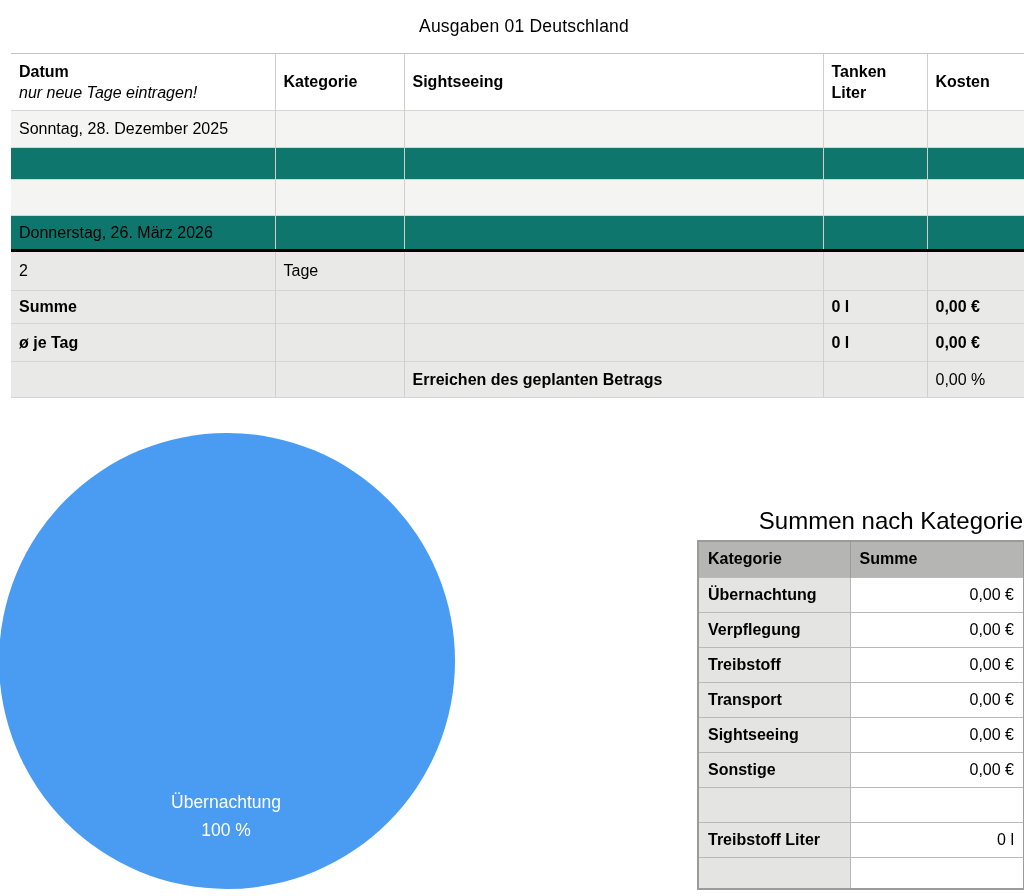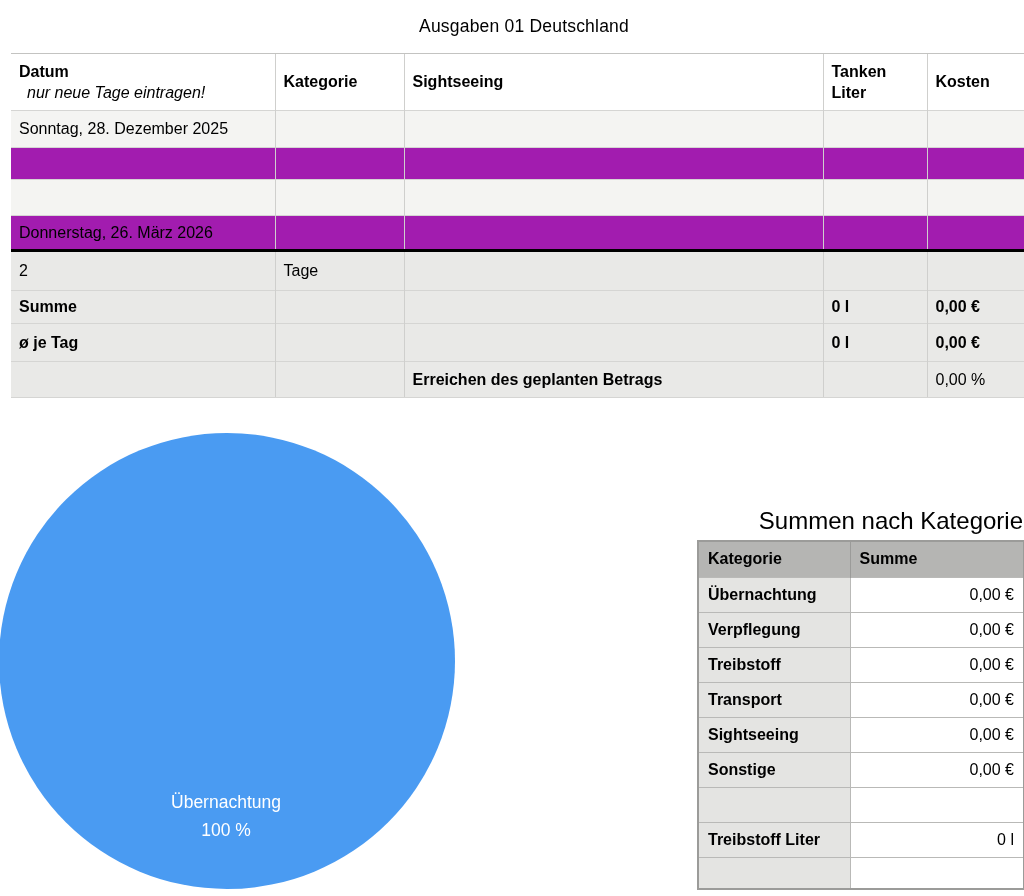--- a/index.html
+++ b/index.html
@@ -18,27 +18,27 @@
     font-size: 16px;
   }
   table.expense td {
     padding: 0 8px; vertical-align: middle; overflow: hidden; white-space: nowrap;
     border-top: 1px solid #d5d5d3;
   }
   table.expense tr.hdr td { border-top: 1px solid #c3c3c1; vertical-align: middle; }
   table.expense td.vline { border-left: 1px solid #cfcfcd; }
   table.expense tr.bottom-edge td { border-bottom: 1px solid #d5d5d3; }
   tr.rowA td { background: #f4f4f2; }
-  tr.rowB td { background: #a21caf; }
+  tr.rowB td { background: #0f766e; }
   tr.sumrow td { background: #e9e9e7; }
   tr.blackline td { border-top: 3px solid #000; }
   .b { font-weight: bold; }
   .r { }
   .green { color: #000000; font-weight: normal; }
-  .hdr-note { font-style: italic; font-weight: normal; margin-left: 8px; }
+  .hdr-note { font-style: italic; font-weight: normal; }
   .hdr-cell div { line-height: 21px; }
   .wrap { white-space: normal !important; line-height: 21px; }
 
   
   .pie {
     position: absolute; left: -1px; top: 433px; width: 456px; height: 456px;
     border-radius: 50%; background: #4a9bf2;
   }
   .pie-label {
     position: absolute; left: 97px; top: 355px; width: 260px;

